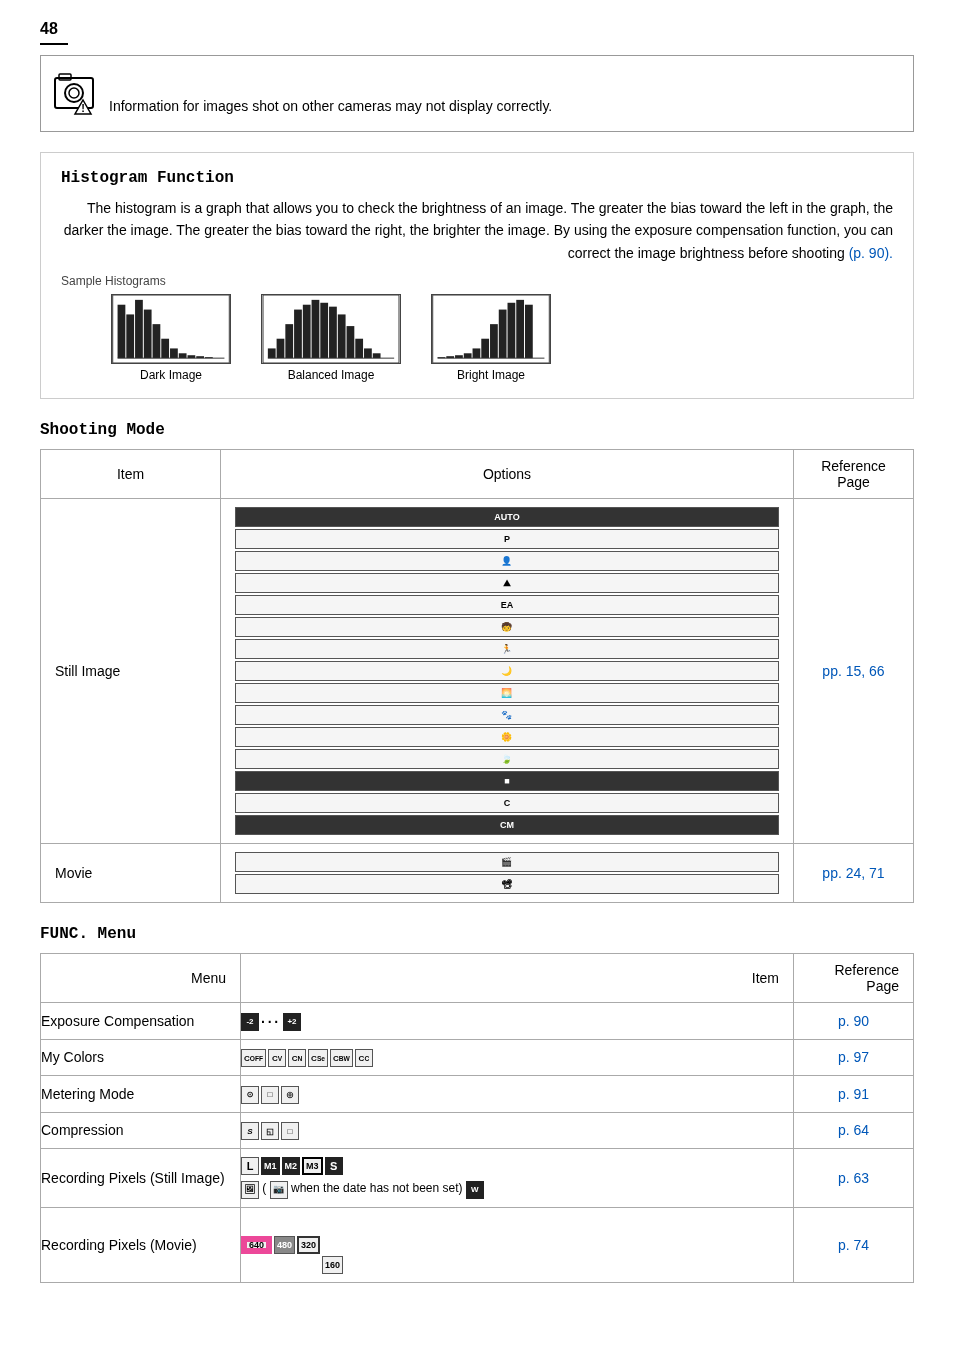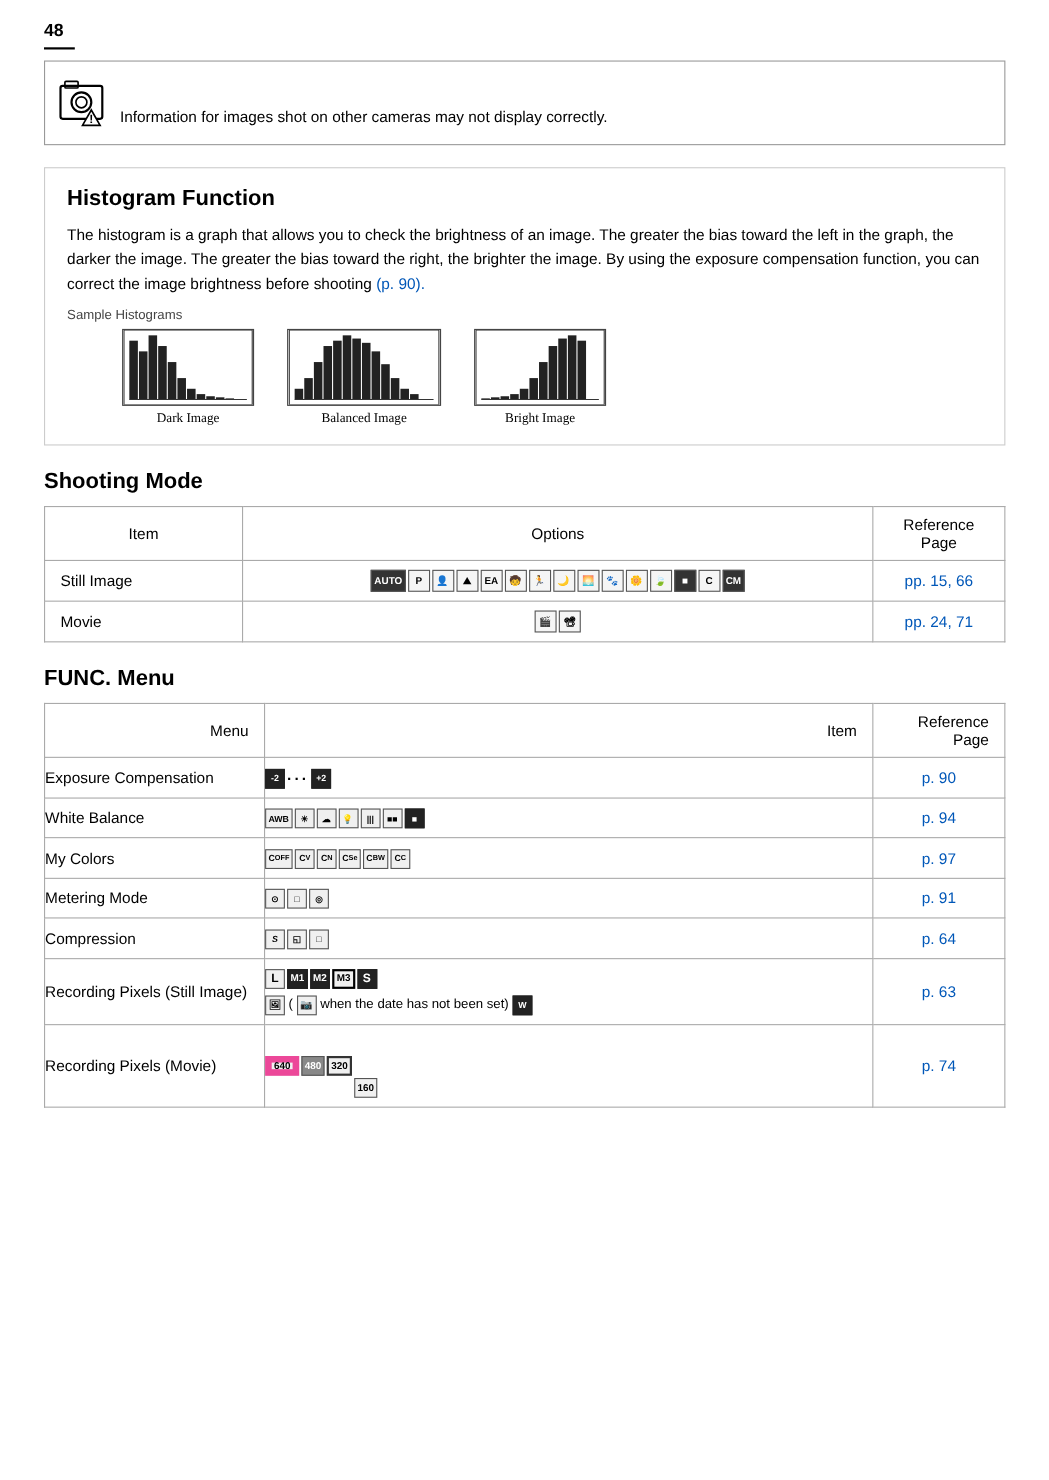--- a/index.html
+++ b/index.html
@@ -38,48 +38,48 @@
       font-size: 14px;
       line-height: 1.5;
       margin-top: 28px;
     }
     .section-box {
       border: 1px solid #ccc;
       padding: 16px 20px;
       margin-bottom: 22px;
     }
     .section-title {
-      font-size: 20px;
+      font-size: 16px;
       font-weight: bold;
-      font-family: Liberation Sans, sans-serif;
+      font-family: Liberation Mono, monospace;
       margin-bottom: 10px;
     }
     .section-body {
       font-size: 14px;
       line-height: 1.6;
+      text-align: right;
     }
     .link-text { color: #0057b8; }
     .sample-label {
       font-size: 12px;
       color: #444;
       margin-top: 10px;
       margin-bottom: 6px;
     }
     .histograms-row {
       display: flex;
       gap: 30px;
       align-items: flex-end;
       margin-left: 50px;
     }
     .histogram-item {
       display: flex;
       flex-direction: column;
       align-items: center;
       gap: 4px;
-      font-family: Liberation Serif, serif;
     }
     .histogram-caption {
       font-size: 12px;
       text-align: center;
     }
     
     .histogram-svg {
       border: 1px solid #444;
       background: #fff;
     }
@@ -108,20 +108,21 @@
     .col-options { text-align: center; }
     .col-ref { width: 120px; text-align: center; }
     .ref-link { color: #0057b8; }
 
     
     .mode-icons {
       display: flex;
       flex-wrap: wrap;
       gap: 2px;
       justify-content: center;
+      flex-direction: column;
     }
     .mode-icon {
       display: inline-flex;
       align-items: center;
       justify-content: center;
       border: 1px solid #555;
       font-size: 9px;
       font-weight: bold;
       min-width: 20px;
       height: 20px;
@@ -354,37 +355,20 @@
             <span class="iicon inv">-2</span>
             <span class="dots"> ··· </span>
             <span class="iicon inv">+2</span>
           </div>
         </td>
         <td class="func-col-ref">
           <span class="ref-link">p. 90</span>
         </td>
       </tr>
 
-      <tr>
-        <td>White Balance</td>
-        <td>
-          <div class="inline-icons">
-            <span class="iicon">AWB</span>
-            <span class="iicon">☀</span>
-            <span class="iicon">☁</span>
-            <span class="iicon">💡</span>
-            <span class="iicon">|||</span>
-            <span class="iicon">■■</span>
-            <span class="iicon inv">■</span>
-          </div>
-        </td>
-        <td class="func-col-ref">
-          <span class="ref-link">p. 94</span>
-        </td>
-      </tr>
 
       <tr>
         <td>My Colors</td>
         <td>
           <div class="inline-icons">
             <span class="iicon">C<sub>OFF</sub></span>
             <span class="iicon">C<sub>V</sub></span>
             <span class="iicon">C<sub>N</sub></span>
             <span class="iicon">C<sub>Se</sub></span>
             <span class="iicon">C<sub>BW</sub></span>

